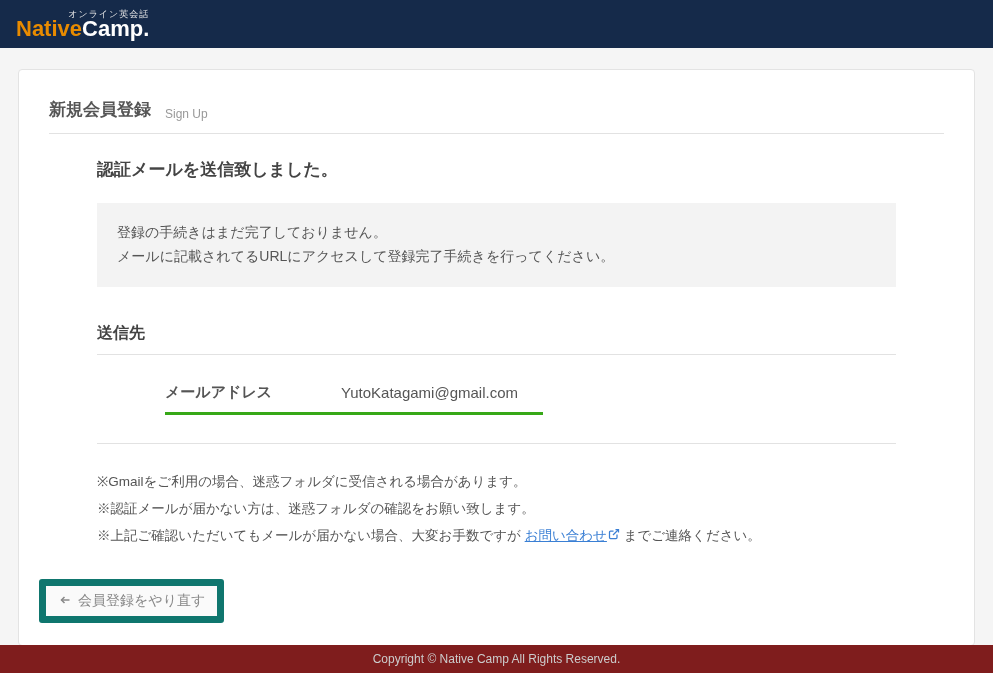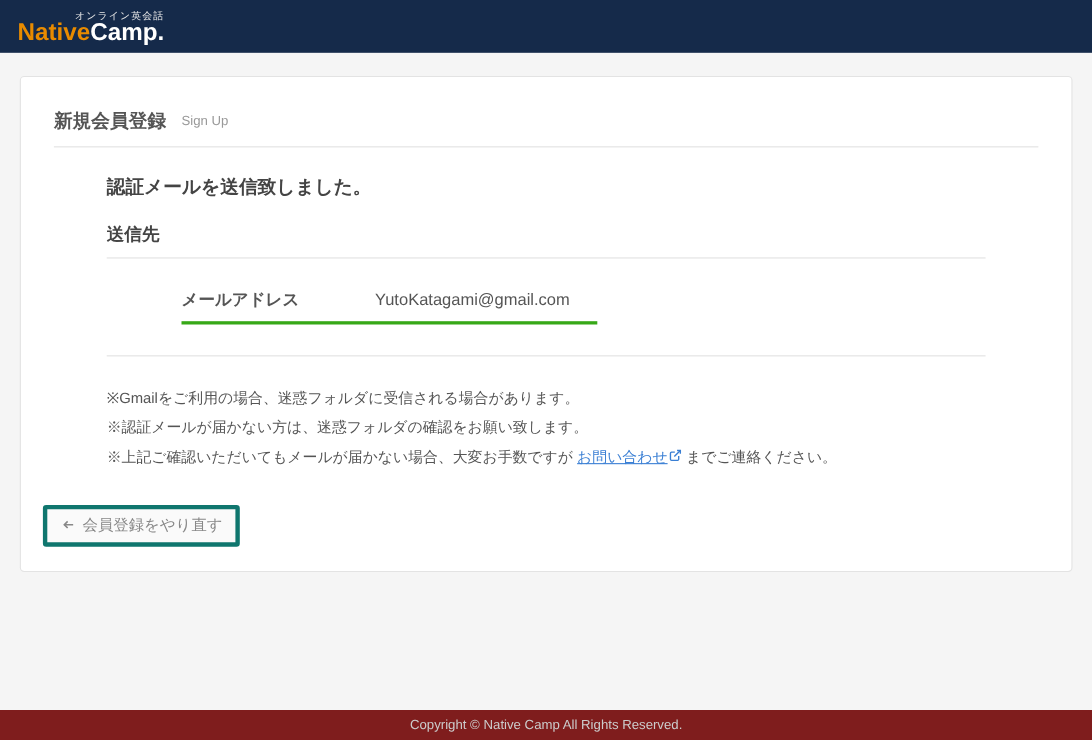--- a/index.html
+++ b/index.html
@@ -38,21 +38,21 @@
     .logo-camp { color: #ffffff; }
     .card {
       background: #fff;
       margin: 21px 18px 0 18px;
       border: 1px solid #e3e3e3;
       border-radius: 4px;
       padding: 28px 30px 22px 30px;
     }
     .page-heading {
       display: flex;
-      align-items: center;
+      align-items: flex-end;
       gap: 14px;
       border-bottom: 1px solid #e2e2e2;
       padding-bottom: 12px;
       margin-bottom: 24px;
     }
     .page-title-jp {
       font-size: 17px;
       font-weight: bold;
       color: #555;
     }
@@ -121,21 +121,21 @@
       display: inline-block;
       color: #3a7fd4;
       font-size: 12px;
       margin-left: 1px;
     }
     .back-btn {
       display: inline-flex;
       align-items: center;
       gap: 6px;
       background: #fafafa;
-      border: 4px solid #0f766e;
+      border: 7px solid #0f766e;
       border-radius: 3px;
       padding: 6px 12px;
       font-size: 14px;
       color: #888;
       cursor: pointer;
       margin-top: 30px;
       margin-left: -10px;
     }
     .footer {
       background: #7f1d1d;
@@ -165,20 +165,24 @@
 
 <div class="card">
   <div class="page-heading">
     <span class="page-title-jp">新規会員登録</span>
     <span class="page-title-en">Sign Up</span>
   </div>
 
   <div class="content-inner">
     <div class="confirm-title">認証メールを送信致しました。</div>
 
+    <div class="notice-box">
+      <div>登録の手続きはまだ完了しておりません。</div>
+      <div>メールに記載されてるURLにアクセスして登録完了手続きを行ってください。</div>
+    </div>
 
     <div class="sendto-title">送信先</div>
 
     <div class="email-row">
       <span class="email-label">メールアドレス</span>
       <span class="email-value">YutoKatagami@gmail.com</span>
     </div>
 
     <div class="divider2"></div>
 

